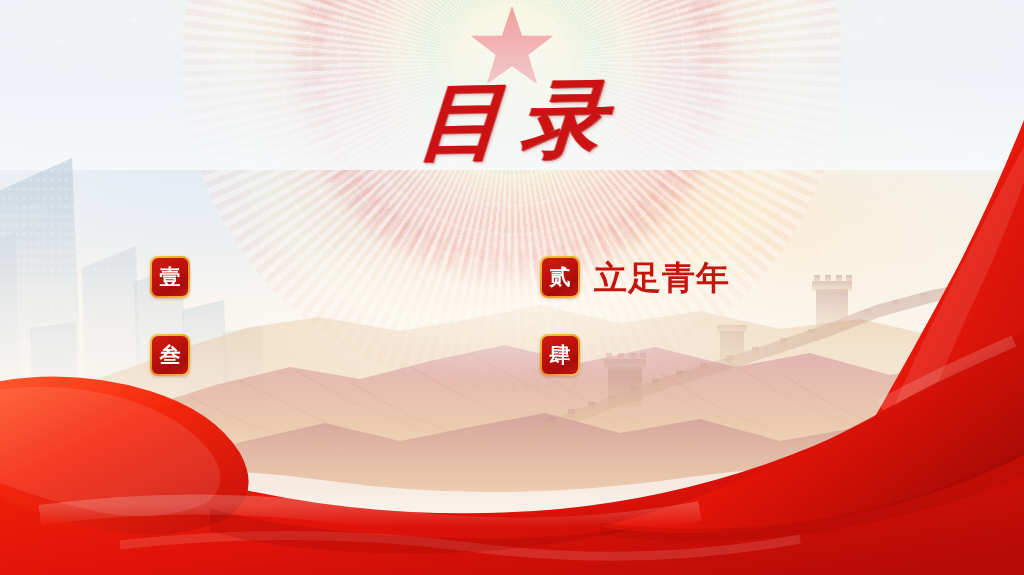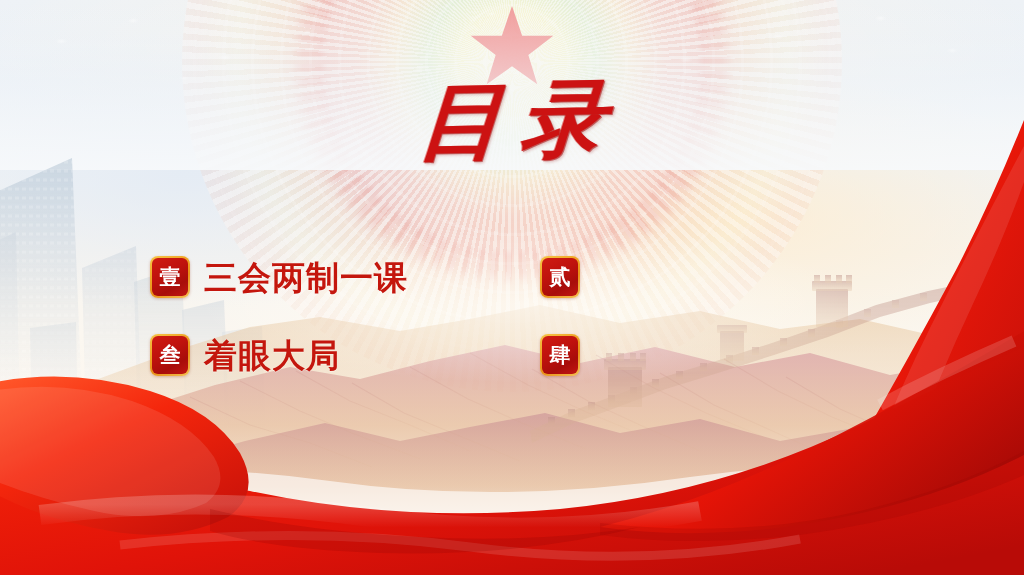--- a/index.html
+++ b/index.html
@@ -440,38 +440,37 @@
   </div>
 
   <div class="toc">
 
     <div class="toc-item">
       <div class="badge">
         <div class="badge-inner">
           <span class="badge-num">壹</span>
         </div>
       </div>
-      <span class="toc-label">三会两制一课</span>
     </div>
 
     <div class="toc-item">
       <div class="badge">
         <div class="badge-inner">
           <span class="badge-num">贰</span>
         </div>
       </div>
+      <span class="toc-label">立足青年</span>
     </div>
 
     <div class="toc-item">
       <div class="badge">
         <div class="badge-inner">
           <span class="badge-num">叁</span>
         </div>
       </div>
-      <span class="toc-label">着眼大局</span>
     </div>
 
     <div class="toc-item">
       <div class="badge">
         <div class="badge-inner">
           <span class="badge-num">肆</span>
         </div>
       </div>
     </div>
 

